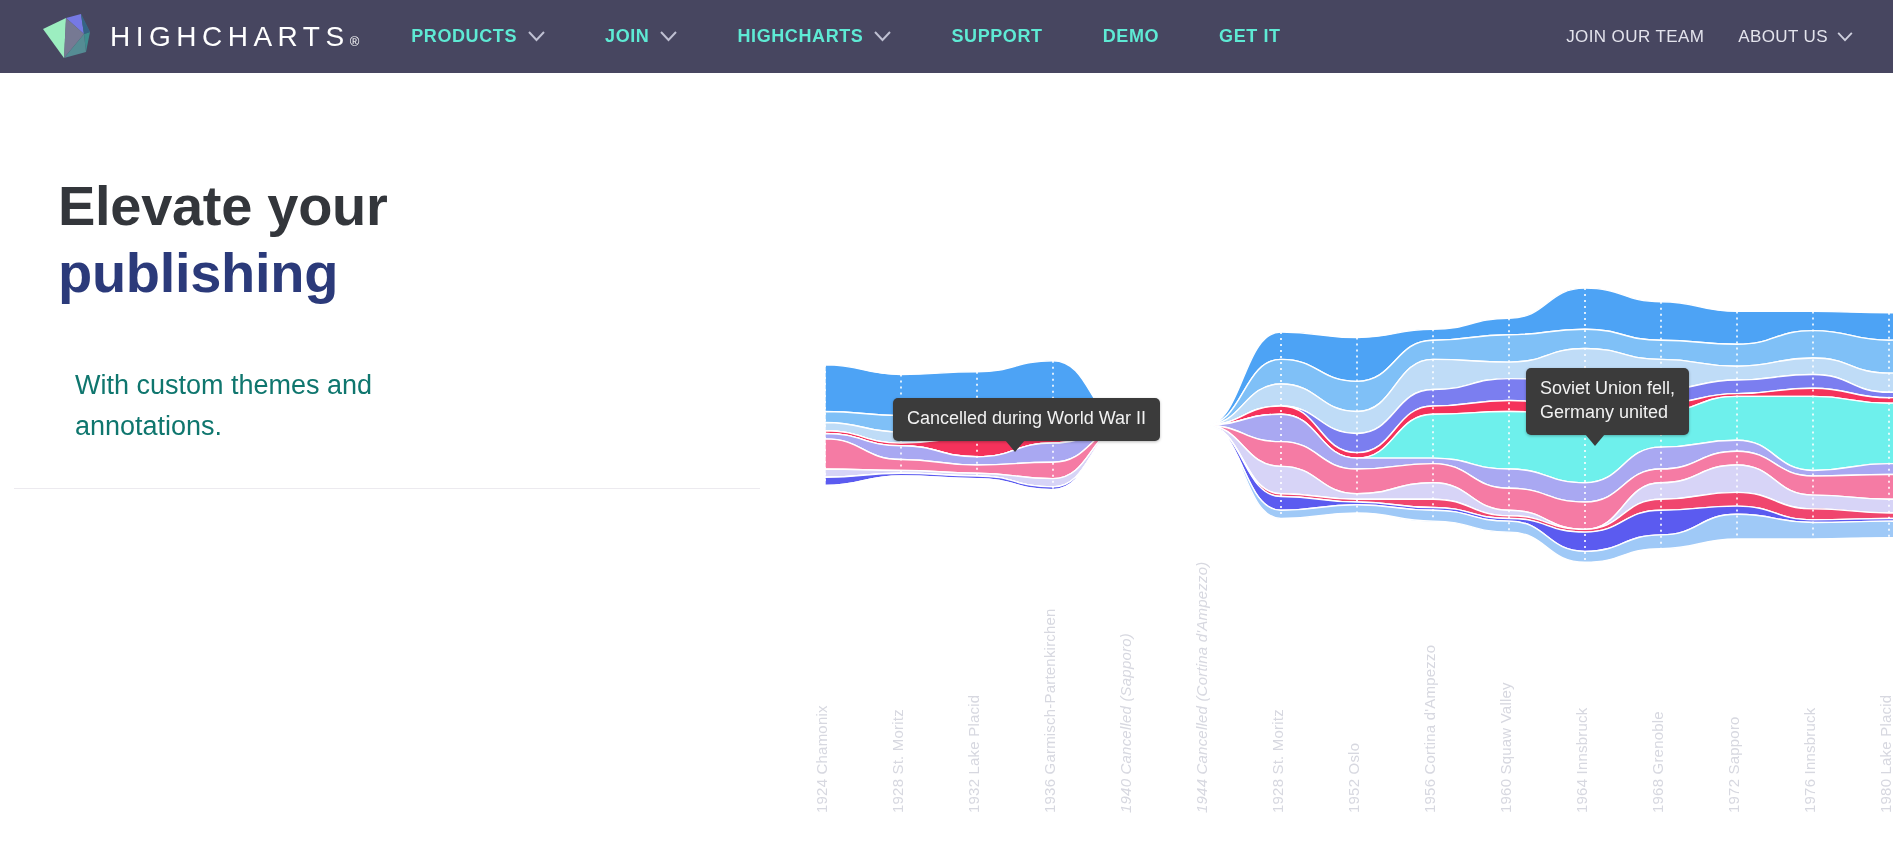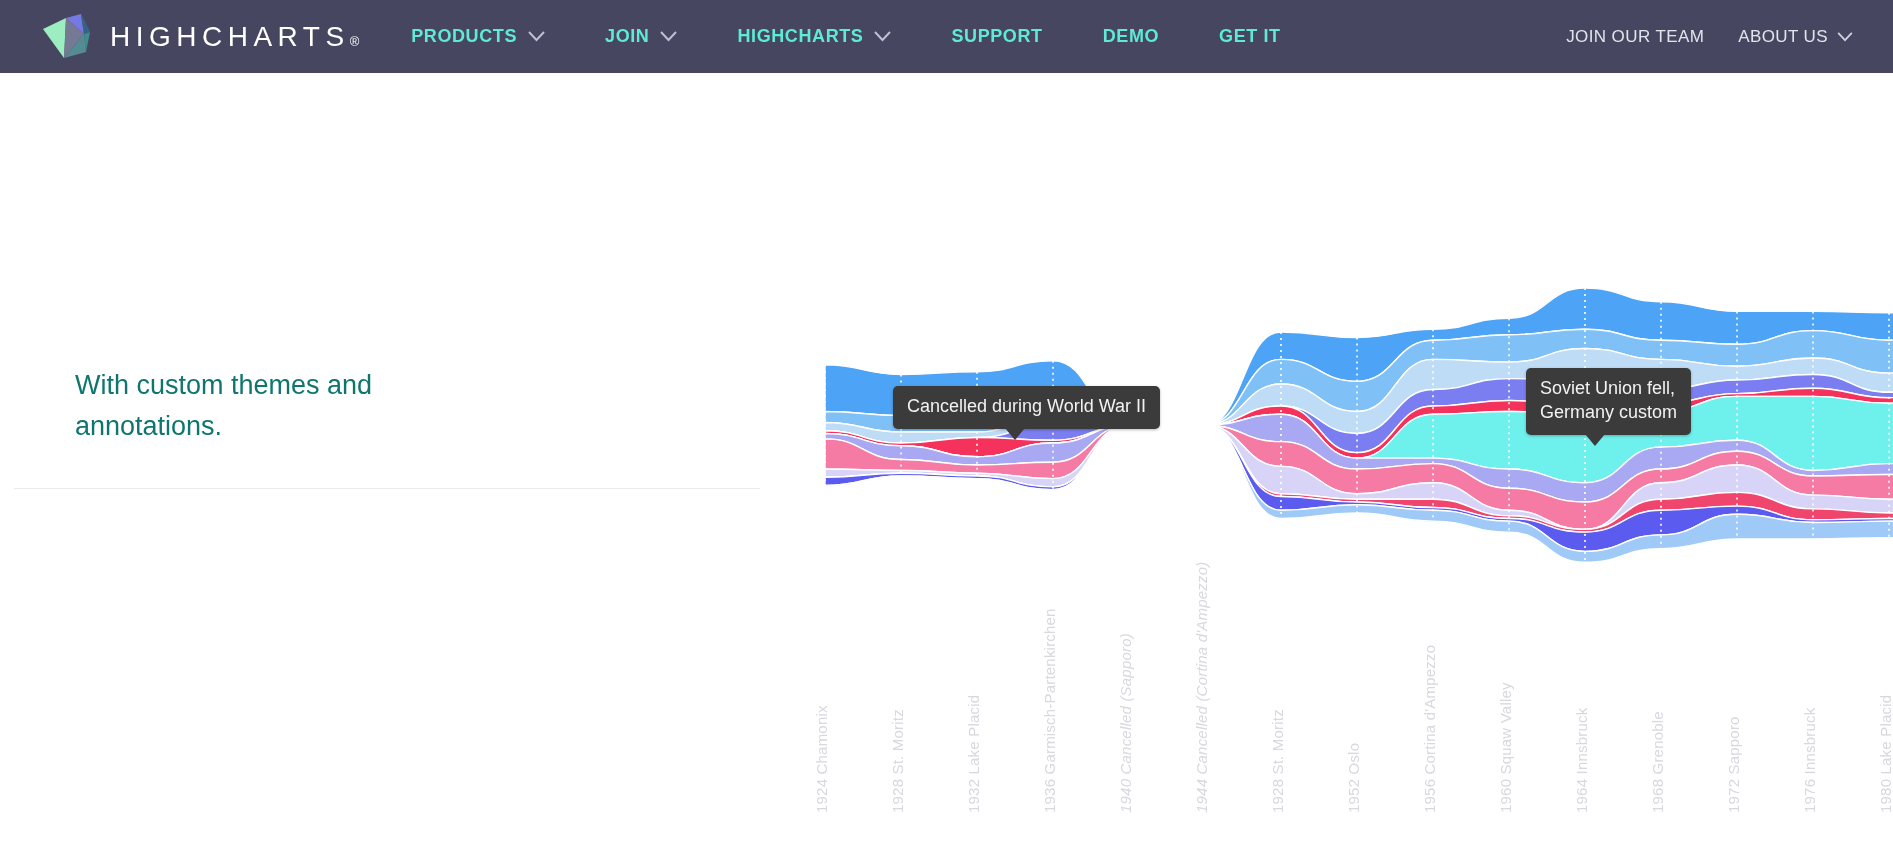--- a/index.html
+++ b/index.html
@@ -124,21 +124,21 @@
   }
   .annot .tail {
     position:absolute;
     left: 50%; bottom: -11px;
     margin-left: -10px;
     width: 0; height: 0;
     border-left: 10px solid transparent;
     border-right: 10px solid transparent;
     border-top: 12px solid #3b3b3b;
   }
-  #annot-ww2 { left: 893px; top: 386px; }
+  #annot-ww2 { left: 893px; top: 398px; }
   #annot-ww2 .tail { left: 122px; }
   #annot-soviet { left: 1518px; top: 368px; margin-left: 8px; }
   #annot-soviet .tail { left: 69px; }
 </style>
 </head>
 <body>
 
 <div id="page">
 
   <div class="navbar">
@@ -202,20 +202,24 @@
         <span>ABOUT US</span>
         <span class="caret">
           <svg class="caret-svg" width="16" height="10" viewBox="0 0 17 11">
               <path d="M1 1 L8.5 9 L16 1" stroke="#cfd0de" stroke-width="2" fill="none"></path>
             </svg>
         </span>
       </div>
     </div>
   </div>
 
+  <h1 class="hero-title">
+    <span class="hero-line1">Elevate your</span>
+    <span class="hero-line2">publishing</span>
+  </h1>
   <p class="hero-sub">With custom themes and annotations.</p>
 
   <div class="divider"></div>
 
   <div class="chart-wrap">
     <svg class="chart-svg" id="stream-svg" width="1133" height="703">
         <rect x="0" y="0" width="1133" height="703" fill="#ffffff"></rect>
         <path d="M65.00 214.88 C103.00 214.88,103.00 224.47,141.00 224.47 C179.00 224.47,179.00 221.73,217.00 221.73 C255.00 221.73,255.00 210.76,293.00 210.76 C331.00 210.76,331.00 275.20,369.00 275.20 C407.00 275.20,407.00 275.20,445.00 275.20 C483.00 275.20,483.00 181.97,521.00 181.97 C559.00 181.97,559.00 187.46,597.00 187.46 C635.00 187.46,635.00 179.23,673.00 179.23 C711.00 179.23,711.00 168.26,749.00 168.26 C787.00 168.26,787.00 138.10,825.00 138.10 C863.00 138.10,863.00 151.81,901.00 151.81 C939.00 151.81,939.00 161.41,977.00 161.41 C1015.00 161.41,1015.00 161.41,1053.00 161.41 C1091.00 161.41,1091.00 162.78,1129.00 162.78 C1167.00 162.78,1167.00 157.30,1205.00 157.30 C1243.00 157.30,1243.00 135.36,1281.00 135.36 C1319.00 135.36,1319.00 94.23,1357.00 94.23 C1395.00 94.23,1395.00 69.55,1433.00 69.55 C1471.00 69.55,1471.00 20.20,1509.00 20.20 C1547.00 20.20,1547.00 20.20,1585.00 20.20 C1623.00 20.20,1623.00 27.05,1661.00 27.05 L1661.00 90.12 C1623.00 90.12,1623.00 72.30,1585.00 72.30 C1547.00 72.30,1547.00 88.75,1509.00 88.75 C1471.00 88.75,1471.00 138.10,1433.00 138.10 C1395.00 138.10,1395.00 165.52,1357.00 165.52 C1319.00 165.52,1319.00 149.07,1281.00 149.07 C1243.00 149.07,1243.00 181.97,1205.00 181.97 C1167.00 181.97,1167.00 190.20,1129.00 190.20 C1091.00 190.20,1091.00 180.60,1053.00 180.60 C1015.00 180.60,1015.00 194.31,977.00 194.31 C939.00 194.31,939.00 190.20,901.00 190.20 C863.00 190.20,863.00 179.23,825.00 179.23 C787.00 179.23,787.00 184.72,749.00 184.72 C711.00 184.72,711.00 190.20,673.00 190.20 C635.00 190.20,635.00 231.33,597.00 231.33 C559.00 231.33,559.00 209.39,521.00 209.39 C483.00 209.39,483.00 275.20,445.00 275.20 C407.00 275.20,407.00 275.20,369.00 275.20 C331.00 275.20,331.00 251.89,293.00 251.89 C255.00 251.89,255.00 249.15,217.00 249.15 C179.00 249.15,179.00 265.60,141.00 265.60 C103.00 265.60,103.00 261.49,65.00 261.49 Z" fill="#4da3f5" stroke="#ffffff" stroke-width="1.4"></path>
         <path d="M65.00 261.49 C103.00 261.49,103.00 265.60,141.00 265.60 C179.00 265.60,179.00 249.15,217.00 249.15 C255.00 249.15,255.00 251.89,293.00 251.89 C331.00 251.89,331.00 275.20,369.00 275.20 C407.00 275.20,407.00 275.20,445.00 275.20 C483.00 275.20,483.00 209.39,521.00 209.39 C559.00 209.39,559.00 231.33,597.00 231.33 C635.00 231.33,635.00 190.20,673.00 190.20 C711.00 190.20,711.00 184.72,749.00 184.72 C787.00 184.72,787.00 179.23,825.00 179.23 C863.00 179.23,863.00 190.20,901.00 190.20 C939.00 190.20,939.00 194.31,977.00 194.31 C1015.00 194.31,1015.00 180.60,1053.00 180.60 C1091.00 180.60,1091.00 190.20,1129.00 190.20 C1167.00 190.20,1167.00 181.97,1205.00 181.97 C1243.00 181.97,1243.00 149.07,1281.00 149.07 C1319.00 149.07,1319.00 165.52,1357.00 165.52 C1395.00 165.52,1395.00 138.10,1433.00 138.10 C1471.00 138.10,1471.00 88.75,1509.00 88.75 C1547.00 88.75,1547.00 72.30,1585.00 72.30 C1623.00 72.30,1623.00 90.12,1661.00 90.12 L1661.00 191.57 C1623.00 191.57,1623.00 140.85,1585.00 140.85 C1547.00 140.85,1547.00 181.97,1509.00 181.97 C1471.00 181.97,1471.00 173.75,1433.00 173.75 C1395.00 173.75,1395.00 201.17,1357.00 201.17 C1319.00 201.17,1319.00 165.52,1281.00 165.52 C1243.00 165.52,1243.00 203.91,1205.00 203.91 C1167.00 203.91,1167.00 223.10,1129.00 223.10 C1091.00 223.10,1091.00 208.02,1053.00 208.02 C1015.00 208.02,1015.00 216.25,977.00 216.25 C939.00 216.25,939.00 209.39,901.00 209.39 C863.00 209.39,863.00 198.43,825.00 198.43 C787.00 198.43,787.00 212.14,749.00 212.14 C711.00 212.14,711.00 209.39,673.00 209.39 C635.00 209.39,635.00 261.49,597.00 261.49 C559.00 261.49,559.00 234.07,521.00 234.07 C483.00 234.07,483.00 275.20,445.00 275.20 C407.00 275.20,407.00 275.20,369.00 275.20 C331.00 275.20,331.00 262.86,293.00 262.86 C255.00 262.86,255.00 282.05,217.00 282.05 C179.00 282.05,179.00 282.05,141.00 282.05 C103.00 282.05,103.00 272.46,65.00 272.46 Z" fill="#7fc0f7" stroke="#ffffff" stroke-width="1.4"></path>
         <path d="M65.00 272.46 C103.00 272.46,103.00 282.05,141.00 282.05 C179.00 282.05,179.00 282.05,217.00 282.05 C255.00 282.05,255.00 262.86,293.00 262.86 C331.00 262.86,331.00 275.20,369.00 275.20 C407.00 275.20,407.00 275.20,445.00 275.20 C483.00 275.20,483.00 234.07,521.00 234.07 C559.00 234.07,559.00 261.49,597.00 261.49 C635.00 261.49,635.00 209.39,673.00 209.39 C711.00 209.39,711.00 212.14,749.00 212.14 C787.00 212.14,787.00 198.43,825.00 198.43 C863.00 198.43,863.00 209.39,901.00 209.39 C939.00 209.39,939.00 216.25,977.00 216.25 C1015.00 216.25,1015.00 208.02,1053.00 208.02 C1091.00 208.02,1091.00 223.10,1129.00 223.10 C1167.00 223.10,1167.00 203.91,1205.00 203.91 C1243.00 203.91,1243.00 165.52,1281.00 165.52 C1319.00 165.52,1319.00 201.17,1357.00 201.17 C1395.00 201.17,1395.00 173.75,1433.00 173.75 C1471.00 173.75,1471.00 181.97,1509.00 181.97 C1547.00 181.97,1547.00 140.85,1585.00 140.85 C1623.00 140.85,1623.00 191.57,1661.00 191.57 L1661.00 235.44 C1623.00 235.44,1623.00 203.91,1585.00 203.91 C1547.00 203.91,1547.00 228.59,1509.00 228.59 C1471.00 228.59,1471.00 220.36,1433.00 220.36 C1395.00 220.36,1395.00 225.85,1357.00 225.85 C1319.00 225.85,1319.00 192.94,1281.00 192.94 C1243.00 192.94,1243.00 206.65,1205.00 206.65 C1167.00 206.65,1167.00 242.30,1129.00 242.30 C1091.00 242.30,1091.00 224.47,1053.00 224.47 C1015.00 224.47,1015.00 229.96,977.00 229.96 C939.00 229.96,939.00 239.55,901.00 239.55 C863.00 239.55,863.00 231.33,825.00 231.33 C787.00 231.33,787.00 228.59,749.00 228.59 C711.00 228.59,711.00 239.55,673.00 239.55 C635.00 239.55,635.00 283.43,597.00 283.43 C559.00 283.43,559.00 256.01,521.00 256.01 C483.00 256.01,483.00 275.20,445.00 275.20 C407.00 275.20,407.00 275.20,369.00 275.20 C331.00 275.20,331.00 273.83,293.00 273.83 C255.00 273.83,255.00 287.54,217.00 287.54 C179.00 287.54,179.00 293.02,141.00 293.02 C103.00 293.02,103.00 280.68,65.00 280.68 Z" fill="#bfdcf7" stroke="#ffffff" stroke-width="1.4"></path>
@@ -268,17 +272,17 @@
       </div>
   </div>
 
   <div class="annot" id="annot-ww2">
     <span>Cancelled during World War II</span>
     <span class="tail"></span>
   </div>
 
   <div class="annot" id="annot-soviet">
     <div>Soviet Union fell,</div>
-    <div>Germany custom</div>
+    <div>Germany united</div>
     <span class="tail"></span>
   </div>
 
 </div>
 
 </body></html>

